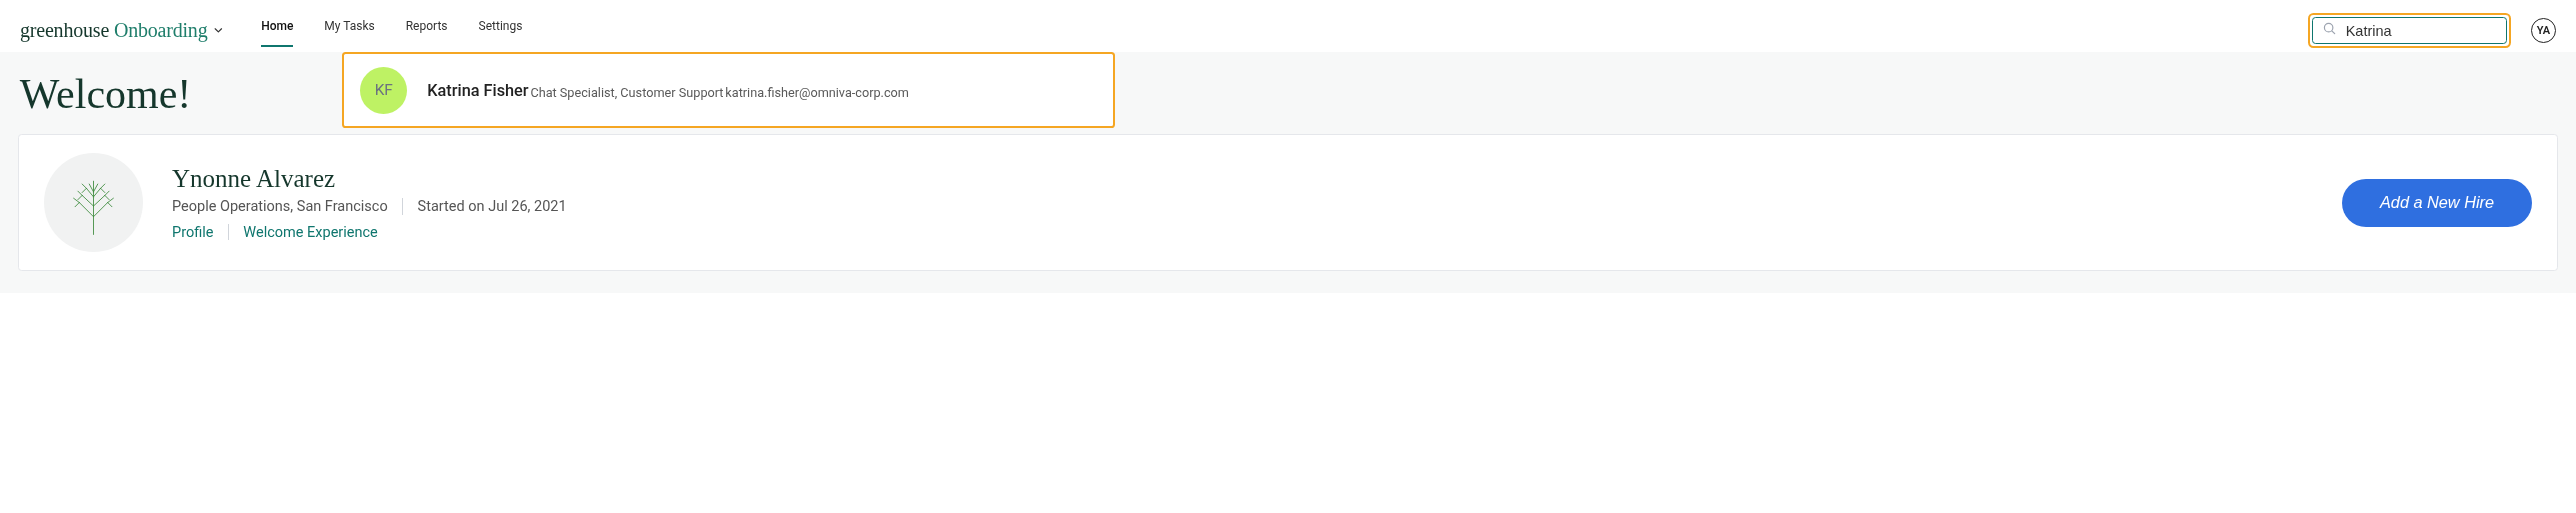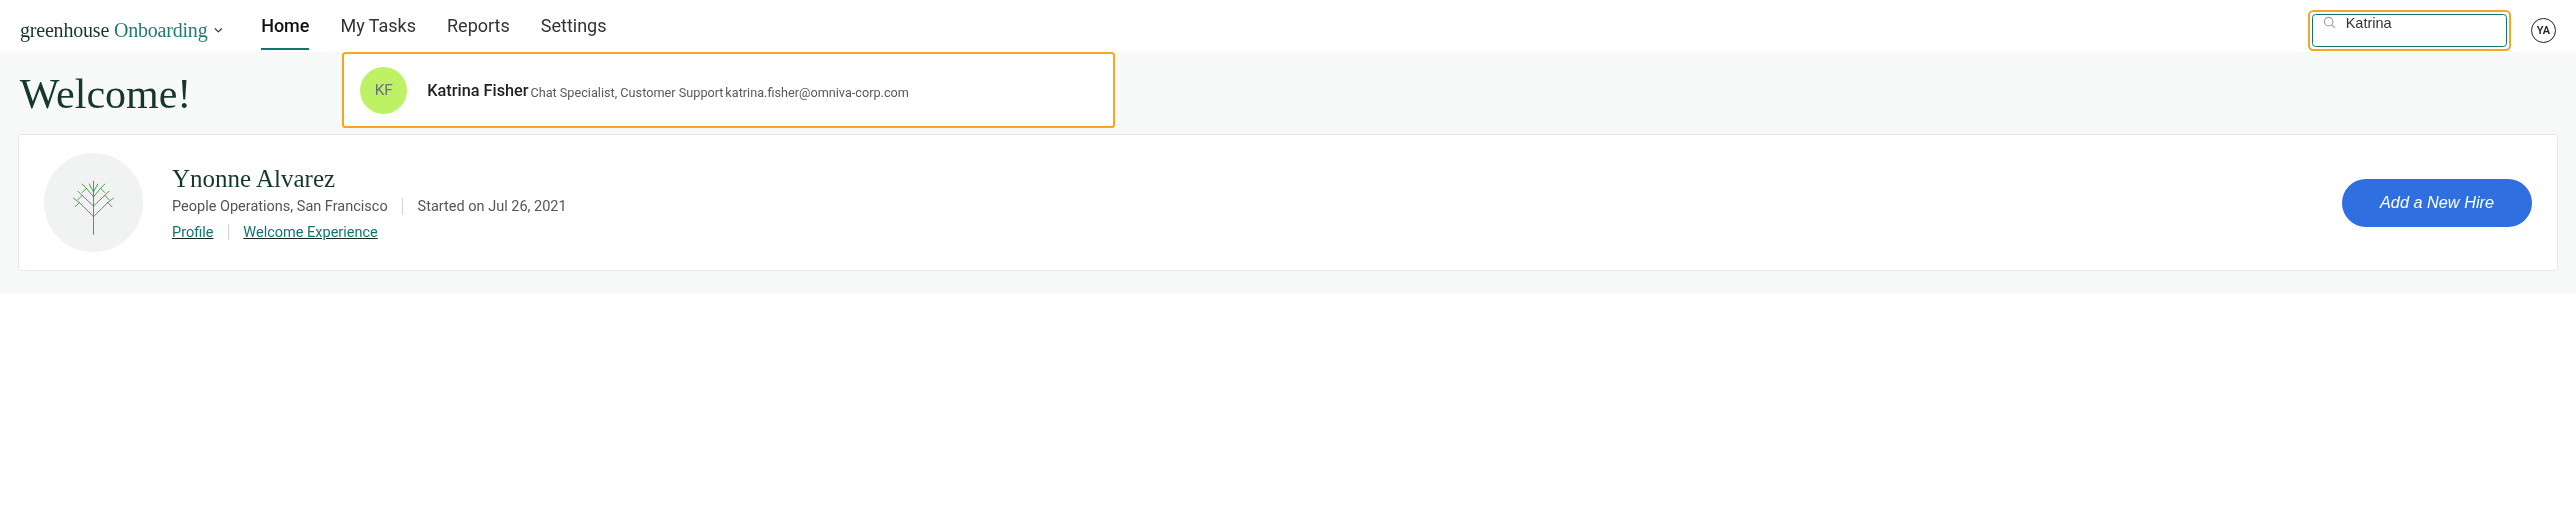--- a/index.html
+++ b/index.html
@@ -36,46 +36,46 @@
     width: 12.7px; height: 12.7px;
     display: inline-flex; align-items: center; justify-content: center;
   }
   .chevron svg { stroke: #333; }
   .nav {
     display: flex;
     align-items: center;
     gap: 31px;
   }
   .nav-item {
-    font-size: 18px;
+    font-size: 12px;
     color: #333;
     padding: 5.4px 0 12.7px 0;
     cursor: pointer;
     border-bottom: 2.7px solid transparent;
     line-height: 1;
   }
   .nav-item.active {
     color: #111;
     border-bottom-color: #0f766e;
     font-weight: 500;
   }
   .header-spacer { flex: 1 1 auto; }
   .search-wrap {
     border: 2.7px solid #f5a623;
     border-radius: 5.4px;
     padding: 1.8px;
     margin-right: 20px;
   }
   .search-box {
     display: flex;
-    align-items: flex-start;
+    align-items: center;
     border: 1.4px solid #0f766e;
     border-radius: 3.6px;
     width: 195px;
-    height: 33px;
+    height: 27px;
     padding: 0 9px;
     gap: 9px;
   }
   .search-icon svg { stroke: #9ca3af; }
   .search-input {
     border: none;
     outline: none;
     font-size: 14.5px;
     color: #333;
     width: 100%;
@@ -139,21 +139,20 @@
     margin-bottom: 9px;
   }
   .meta-sep {
     width: 0.9px; height: 16.3px; background: #d1d5db;
   }
   .user-links {
     display: flex;
     align-items: flex-start;
     gap: 14.5px;
     font-size: 14.5px;
-    text-decoration: underline;
   }
   .user-links a {
     color: #0f766e;
     text-decoration: none;
     cursor: pointer;
   }
   .btn-primary {
     background: #2f6fe0;
     color: #fff;
     border: none;

